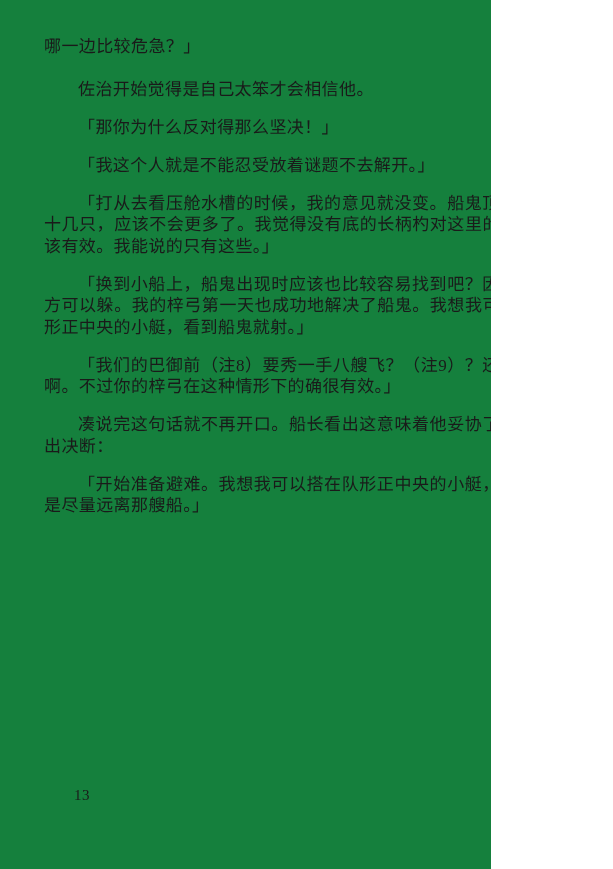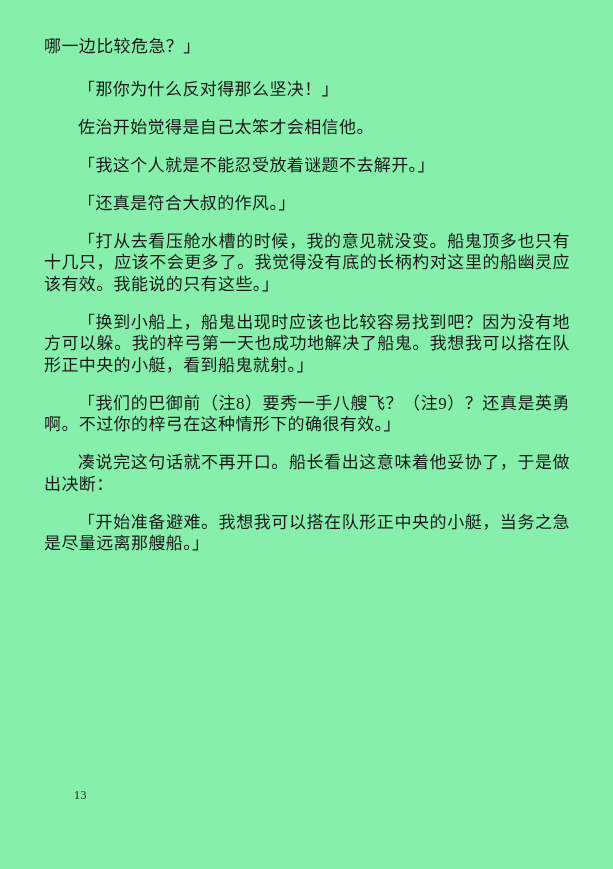--- a/index.html
+++ b/index.html
@@ -4,23 +4,23 @@
 <style>
   html, body {
     margin: 0;
     padding: 0;
     background: #ffffff;
   }
   * { box-sizing: border-box; }
 
   .page {
     position: relative;
-    width: 613px;
+    width: 491px;
     height: 869px;
-    background: #86efac;
+    background: #15803d;
     overflow: hidden;
     font-family: "Liberation Serif", "DejaVu Serif", serif;
     color: #1a1a1a;
   }
 
   .text-block {
     position: absolute;
     left: 44px;
     top: 36px;
     width: 526px;
@@ -42,37 +42,36 @@
   }
 
   .text-block p:last-child {
     margin-bottom: 0;
   }
 
   .page-number {
     position: absolute;
     left: 74px;
     top: 786px;
-    font-size: 12px;
+    font-size: 15px;
     line-height: 18px;
     letter-spacing: 0.5px;
     color: #1a1a1a;
   }
 </style>
 </head>
 <body>
 
 <div class="page">
 
   <div class="text-block">
     <p class="continuation">哪一边比较危急？」</p>
+    <p>佐治开始觉得是自己太笨才会相信他。</p>
     <p>「那你为什么反对得那么坚决！」</p>
-    <p>佐治开始觉得是自己太笨才会相信他。</p>
     <p>「我这个人就是不能忍受放着谜题不去解开。」</p>
-    <p>「还真是符合大叔的作风。」</p>
     <p>「打从去看压舱水槽的时候，我的意见就没变。船鬼顶多也只有十几只，应该不会更多了。我觉得没有底的长柄杓对这里的船幽灵应该有效。我能说的只有这些。」</p>
     <p>「换到小船上，船鬼出现时应该也比较容易找到吧？因为没有地方可以躲。我的梓弓第一天也成功地解决了船鬼。我想我可以搭在队形正中央的小艇，看到船鬼就射。」</p>
     <p>「我们的巴御前（注8）要秀一手八艘飞？（注9）？还真是英勇啊。不过你的梓弓在这种情形下的确很有效。」</p>
     <p>凑说完这句话就不再开口。船长看出这意味着他妥协了，于是做出决断：</p>
     <p>「开始准备避难。我想我可以搭在队形正中央的小艇，当务之急是尽量远离那艘船。」</p>
   </div>
 
   <div class="page-number">13</div>
 
 </div>

